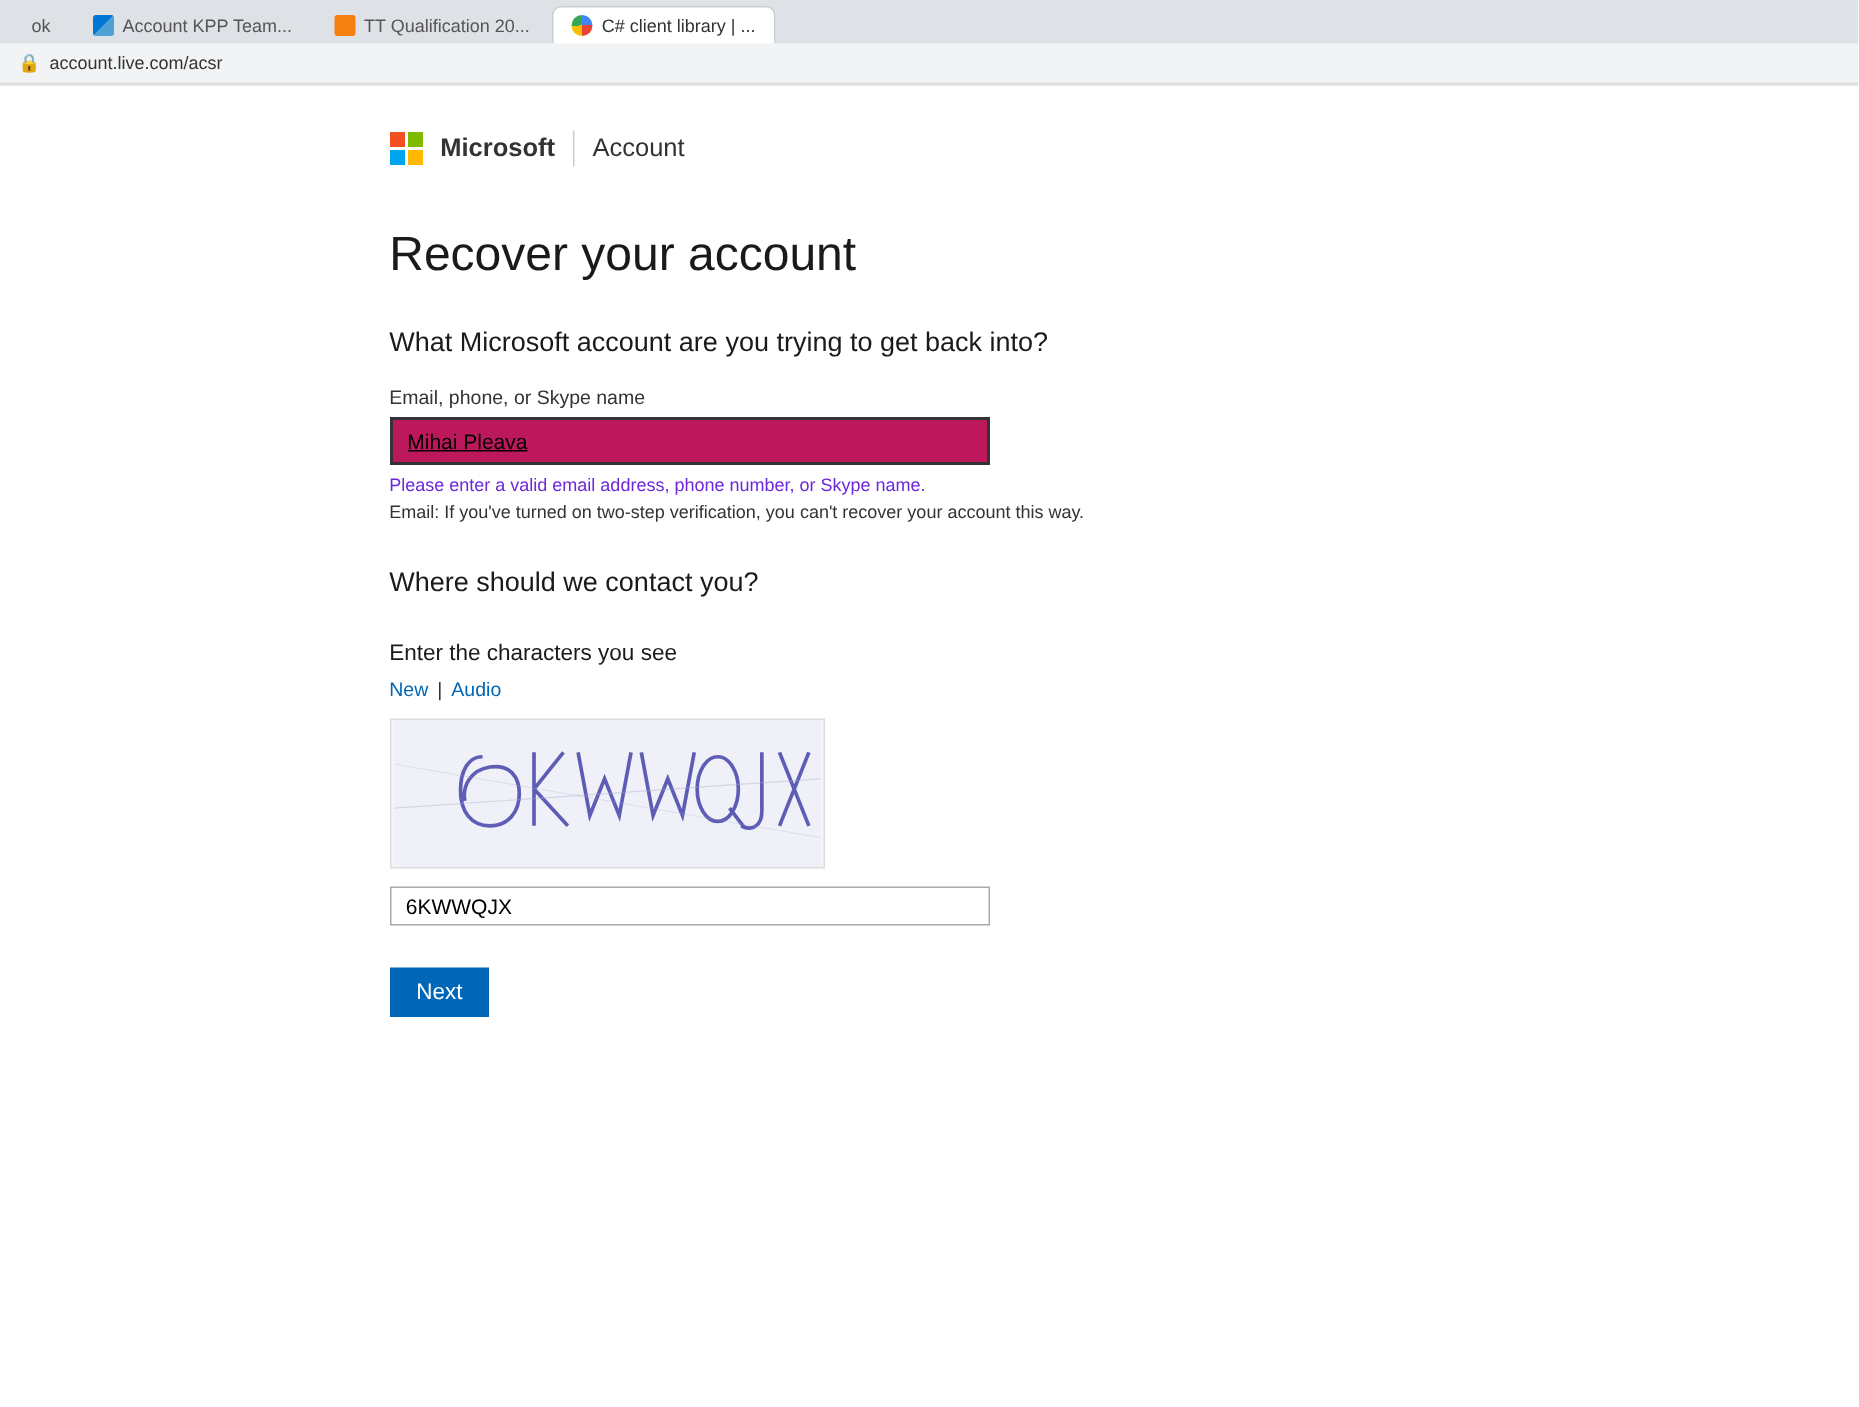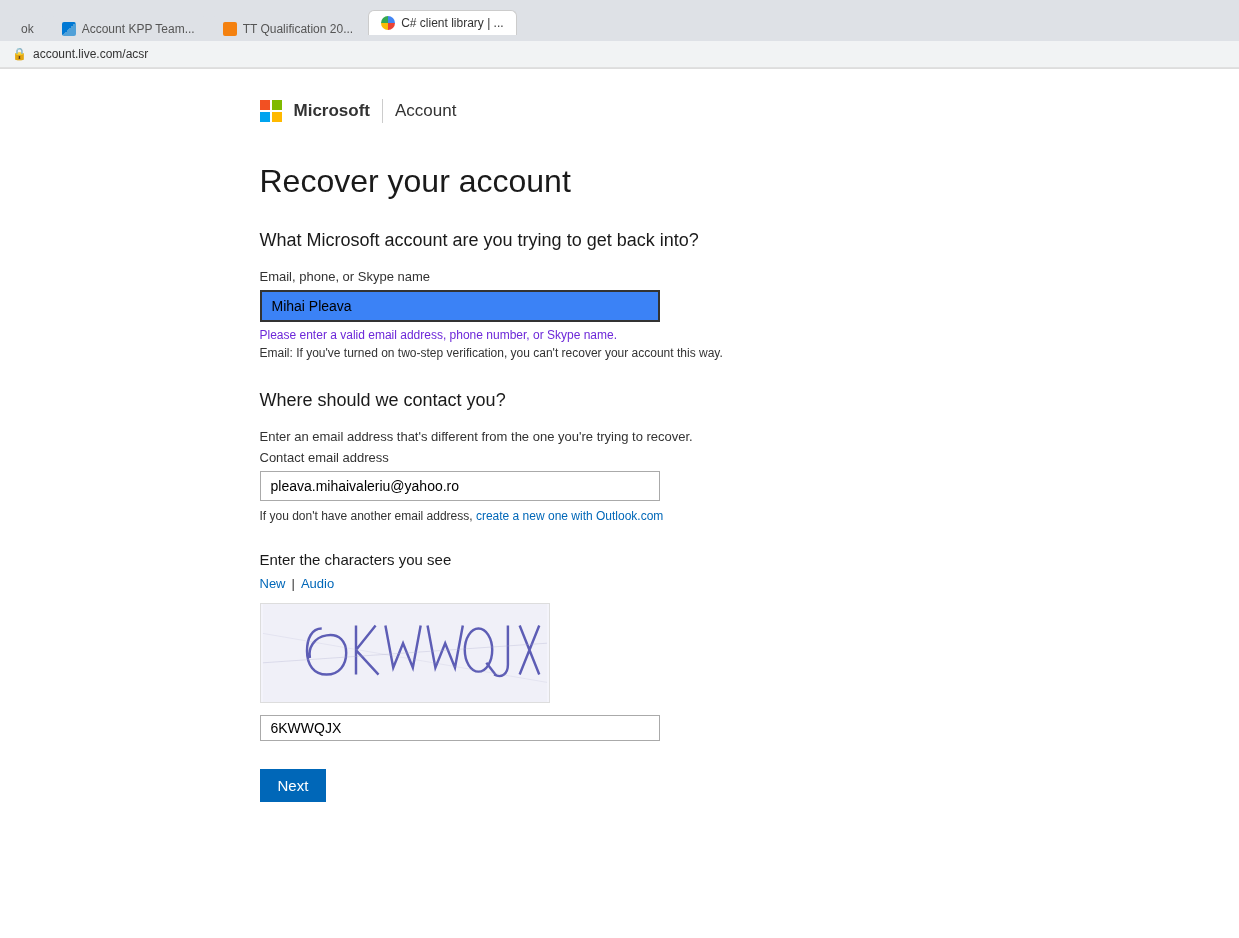--- a/index.html
+++ b/index.html
@@ -122,21 +122,22 @@
       display: block;
     }
 
     .text-input {
       width: 400px;
       padding: 6px 10px;
       font-size: 14px;
       border: 2px solid #333;
       outline: none;
       color: #000;
-      background: #3b82f6;
+      background: #be185d;
+      text-decoration: underline;
     }
     .text-input-normal {
       width: 400px;
       padding: 6px 10px;
       font-size: 14px;
       border: 1px solid #aaa;
       outline: none;
       color: #000;
       background: #fff;
     }
@@ -236,21 +237,20 @@
       font-family: "Segoe UI", Arial, sans-serif;
     }
 
     .tab-inactive {
       background: #dee1e6;
       border: 1px solid transparent;
       border-bottom: none;
       font-size: 12px;
       color: #555;
       max-width: 180px;
-      margin-top: 12px;
     }
 
     
     .favicon-edge {
       width: 14px; height: 14px;
       background: linear-gradient(135deg, #0078d4 50%, #50a0d8 50%);
       border-radius: 2px;
     }
     .favicon-orange {
       width: 14px; height: 14px;
@@ -319,28 +319,20 @@
     <div class="note-text">Email: If you've turned on two-step verification, you can't recover your account this way.</div>
   </div>
 
   
   <div class="section-divider"></div>
 
   
   <div class="section-question">Where should we contact you?</div>
 
   
-  <div>
-    <div class="contact-description">Enter an email address that's different from the one you're trying to recover.</div>
-    <label class="field-label">Contact email address</label>
-    <input type="text" class="text-input-normal" value="pleava.mihaivaleriu@yahoo.ro" style="">
-    <div class="no-email-note">
-      <span>If you don't have another email address, </span><a href="#" class="link">create a new one with Outlook.com</a>
-    </div>
-  </div>
 
   
   <div class="captcha-section">
     <div class="captcha-label">Enter the characters you see</div>
     <div class="captcha-links">
       <a href="#" class="captcha-link">New</a>
       <span class="pipe">|</span>
       <a href="#" class="captcha-link">Audio</a>
     </div>
 

